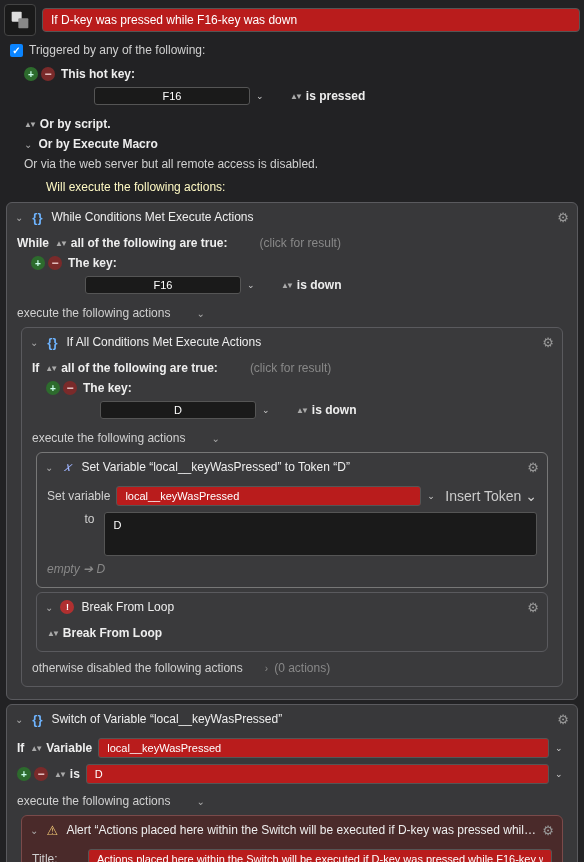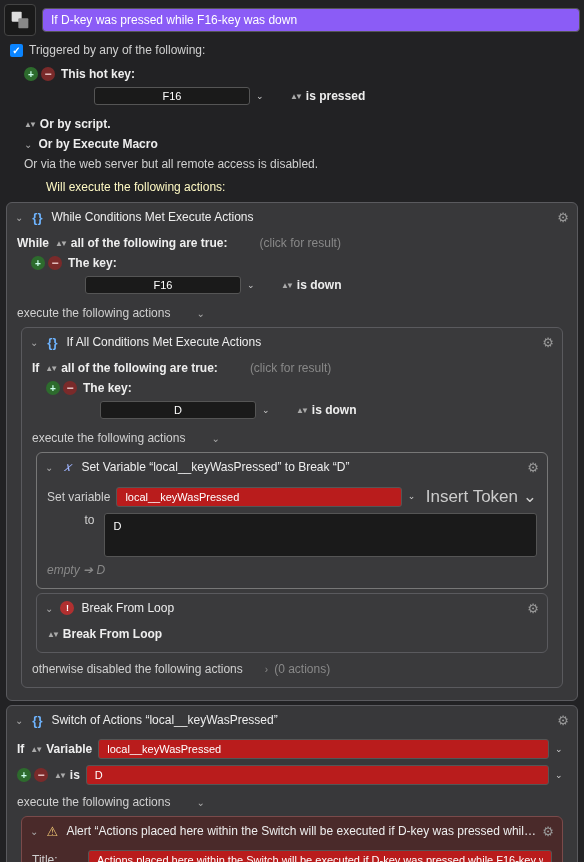--- a/index.html
+++ b/index.html
@@ -1,20 +1,20 @@
 <!DOCTYPE html>
 <html><head>
 <meta charset="utf-8">
 <style>
 * { box-sizing: border-box; margin: 0; padding: 0; font-family: -apple-system, BlinkMacSystemFont, "Segoe UI", sans-serif; }
 body { background: #222224; color: #d0d0d0; font-size: 12px; width: 584px; height: 862px; overflow: hidden; }
 .header-row { display: flex; align-items: center; padding: 4px; gap: 6px; }
 .app-icon { width: 32px; height: 32px; background: #1a1a1a; border: 1px solid #444; border-radius: 4px; display: flex; align-items: center; justify-content: center; }
 .app-icon svg { width: 20px; height: 20px; }
-.title-input { flex: 1; background: #8b5cf6; border: 1px solid #555; border-radius: 4px; padding: 4px 8px; color: #fff; font-size: 12px; }
+.title-input { flex: 1; background: #b91c1c; border: 1px solid #555; border-radius: 4px; padding: 4px 8px; color: #fff; font-size: 12px; }
 .section { padding: 4px 10px 2px 10px; }
 .checkbox-row { display: flex; align-items: center; gap: 6px; padding: 3px 10px; }
 .checkbox { width: 13px; height: 13px; background: #0a84ff; border-radius: 2px; display: flex; align-items: center; justify-content: center; color: #fff; font-size: 10px; font-weight: bold; }
 .indent-1 { margin-left: 14px; }
 .plus-minus { display: inline-flex; gap: 3px; }
 .plus-btn { width: 14px; height: 14px; border-radius: 7px; background: #2d6b2d; color: #cfe; display: flex; align-items: center; justify-content: center; font-size: 10px; font-weight: bold; cursor: pointer; }
 .minus-btn { width: 14px; height: 14px; border-radius: 7px; background: #7a2a2a; color: #ecc; display: flex; align-items: center; justify-content: center; font-size: 12px; font-weight: bold; cursor: pointer; line-height: 1; }
 .row { display: flex; align-items: center; gap: 6px; padding: 3px 0; }
 .key-input { background: #1a1a1a; border: 1px solid #555; border-radius: 3px; padding: 2px 6px; color: #fff; font-size: 11px; text-align: center; min-width: 78px; }
 .dropdown-caret { width: 12px; font-size: 9px; color: #ccc; display: flex; flex-direction: column; line-height: 0.5; cursor: pointer; }
@@ -32,21 +32,21 @@
 .action-body { padding: 2px 10px 8px 10px; }
 .sub-row { display: flex; align-items: center; gap: 6px; padding: 3px 0 3px 14px; }
 .wide-input { background: #b91c1c; border: 1px solid #555; border-radius: 3px; padding: 3px 8px; color: #fff; font-size: 11px; }
 .textarea-input { background: #1a1a1a; border: 1px solid #555; border-radius: 3px; padding: 6px 8px; color: #fff; font-size: 11px; width: 100%; min-height: 44px; resize: none; }
 .block-alert { background: #4a2a2a; border: 1px solid #7a4a4a; border-radius: 6px; margin: 4px; }
 .braces-icon { color: #6eb4ff; font-weight: bold; font-size: 13px; }
 .script-icon { color: #9fb4ff; font-style: italic; font-size: 13px; }
 .warn-icon { color: #f0c674; font-size: 13px; }
 .stop-icon { width: 14px; height: 14px; background: #b03030; border-radius: 7px; display: flex; align-items: center; justify-content: center; color: #fff; font-size: 9px; font-weight: bold; }
 .chevron-r { color: #888; font-size: 10px; }
-.insert-token { color: #ccc; font-size: 17px; cursor: pointer; }
+.insert-token { color: #ccc; font-size: 14px; cursor: pointer; }
 </style>
 </head>
 <body>
 
 <div class="header-row">
   <div class="app-icon">
     <svg viewBox="0 0 24 24">
         <rect x="2" y="2" width="12" height="12" fill="#ddd" rx="1"></rect>
         <rect x="10" y="10" width="12" height="12" fill="#888" rx="1"></rect>
       </svg>
@@ -159,21 +159,21 @@
         <div class="row" style="margin-top:6px;">
           <span>execute the following actions</span>
           <span style="width:14px;"></span>
           <span class="disclosure">⌄</span>
         </div>
 
         <div class="action-block-inner" style="border-color:#777;">
           <div class="action-header">
             <span class="disclosure">⌄</span>
             <span class="action-icon script-icon">𝑥</span>
-            <span class="action-title">Set Variable “local__keyWasPressed” to Break “D”</span>
+            <span class="action-title">Set Variable “local__keyWasPressed” to Token “D”</span>
             <span class="gear">⚙</span>
           </div>
           <div class="action-body">
             <div class="row">
               <span>Set variable</span>
               <input class="wide-input" style="flex: 1 1 0%;" value="local__keyWasPressed">
               <span class="dropdown-caret">⌄</span>
               <span class="insert-token"><span>Insert Token</span> ⌄</span>
             </div>
             <div class="row" style="align-items:flex-start;">
@@ -211,21 +211,21 @@
         </div>
       </div>
     </div>
   </div>
 </div>
 
 <div class="action-block">
   <div class="action-header">
     <span class="disclosure">⌄</span>
     <span class="action-icon braces-icon">{}</span>
-    <span class="action-title">Switch of Actions “local__keyWasPressed”</span>
+    <span class="action-title">Switch of Variable “local__keyWasPressed”</span>
     <span class="gear">⚙</span>
   </div>
   <div class="action-body">
     <div class="row">
       <span class="label-white">If</span>
       <span class="updown">▲▼</span>
       <span class="label-white">Variable</span>
       <input class="wide-input" style="flex: 1 1 0%;" value="local__keyWasPressed">
       <span class="dropdown-caret">⌄</span>
     </div>

